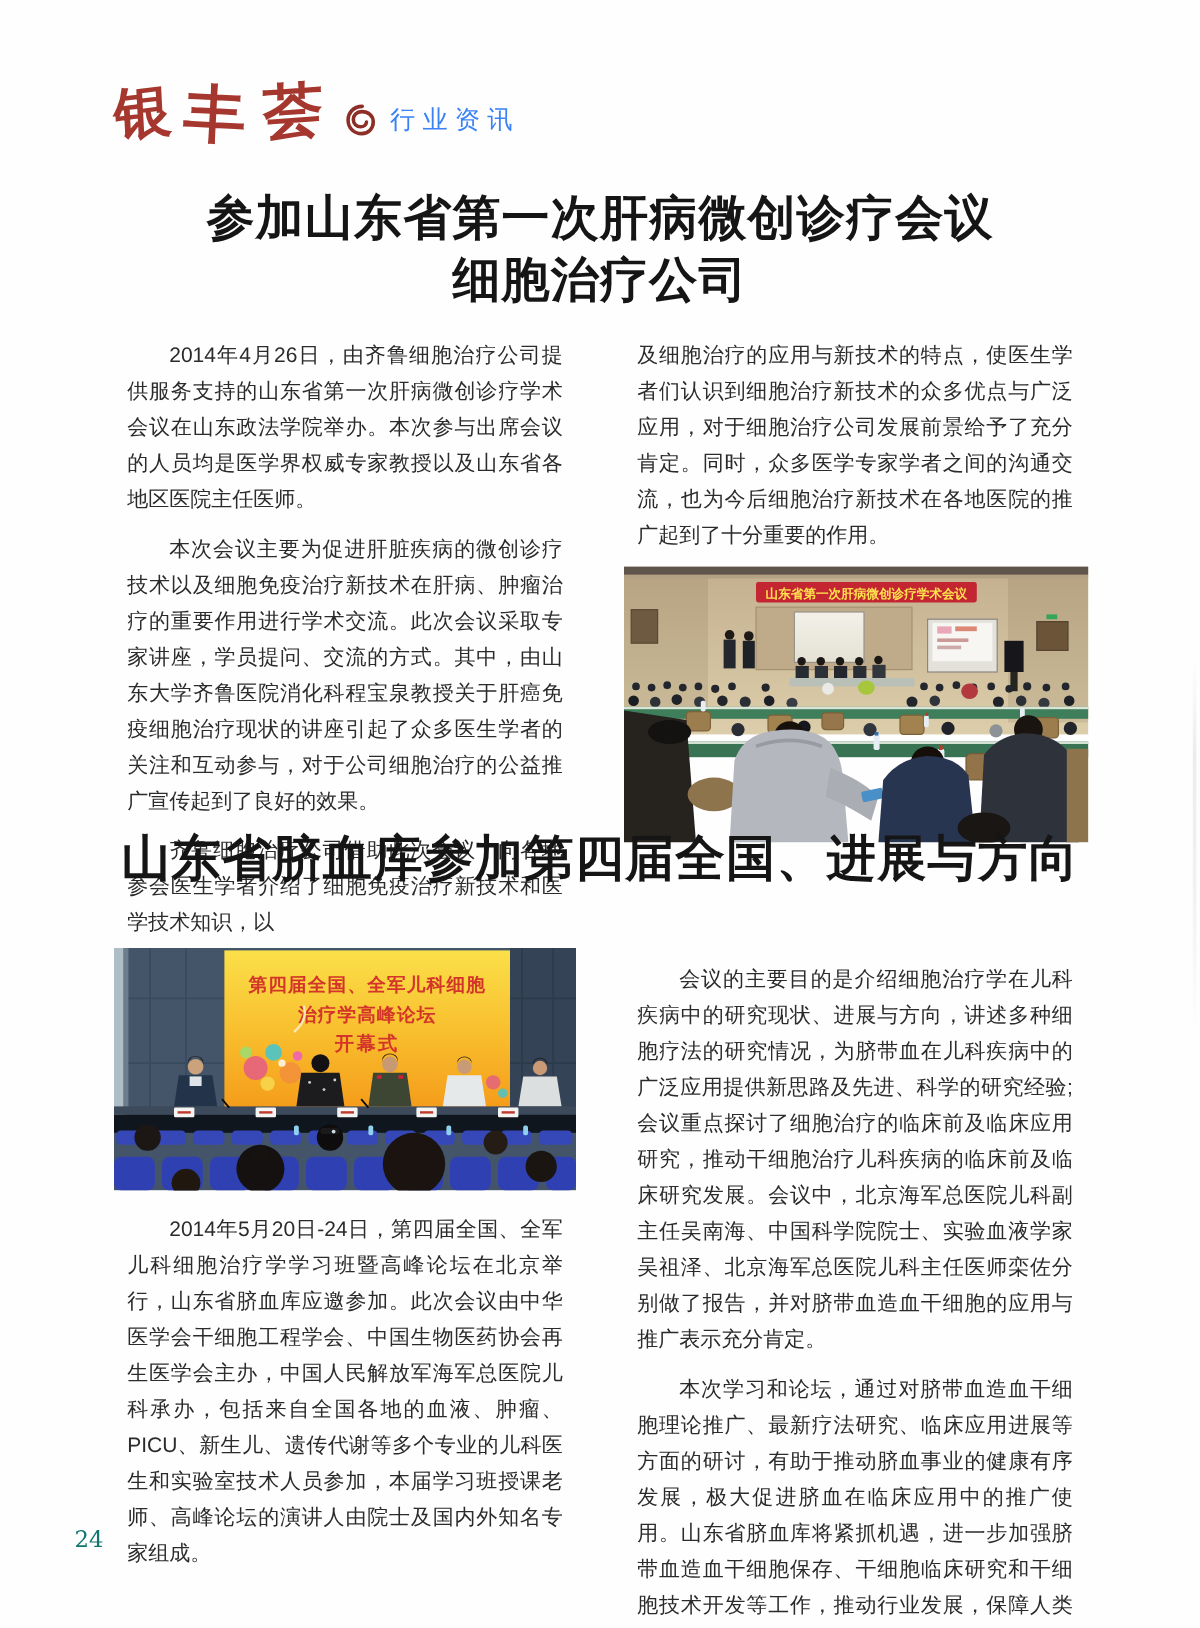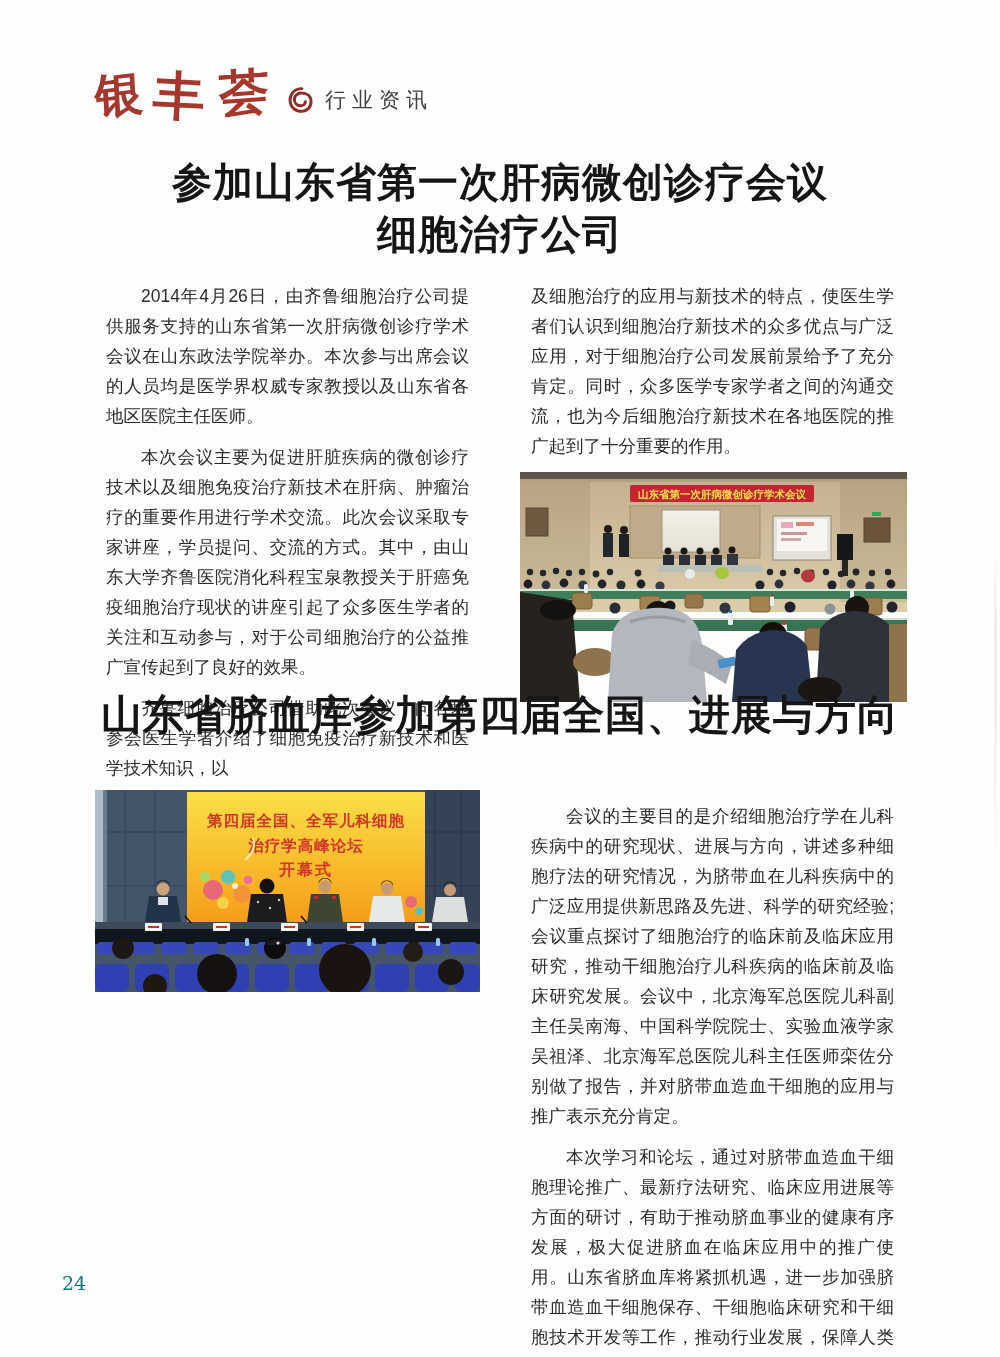--- a/index.html
+++ b/index.html
@@ -7,21 +7,21 @@
   .page{position:relative;width:1000px;height:1357px;background:#fefefe;overflow:hidden;}
 
   
   .masthead{position:absolute;top:68px;left:95px;display:flex;align-items:center;}
   .logo-script{display:flex;align-items:flex-end;color:#a5372e;font-family:"DejaVu Serif",serif;font-weight:bold;}
   .logo-script span{display:inline-block;line-height:1;}
   .lg1{font-size:48px;transform:rotate(-7deg) skewX(-4deg);}
   .lg2{font-size:52px;margin:0 6px -4px 10px;transform:rotate(3deg);}
   .lg3{font-size:50px;margin-left:8px;transform:rotate(-4deg) skewX(-3deg);}
   .swirl{margin:14px 10px 0 18px;}
-  .section-label{font-size:21px;color:#404040;letter-spacing:6px;margin-top:14px;}
+  .section-label{font-size:21px;color:#3b82f6;letter-spacing:6px;margin-top:14px;}
 
   
   .a-title{position:absolute;left:95px;width:810px;text-align:center;color:#151515;
            font-family:"DejaVu Serif",serif;font-weight:bold;}
   .a1-title{top:156px;font-size:40px;line-height:52px;letter-spacing:1px;}
   .a2-title{top:688px;font-size:41px;line-height:55px;letter-spacing:1px;}
 
   
   .cols{position:absolute;left:95px;width:810px;display:flex;gap:40px;}
   .a1-cols{top:270px;}
@@ -360,20 +360,21 @@
               <rect x="360" y="174" width="25" height="28" rx="6"></rect>
           </g>
           <circle cx="122" cy="184" r="20" fill="#151110"></circle>
           <ellipse cx="122" cy="172" rx="8" ry="7" fill="#16120f"></ellipse>
           <circle cx="250" cy="180" r="26" fill="#1a1310"></circle>
           <circle cx="356" cy="182" r="13" fill="#1b1512"></circle>
           <circle cx="60" cy="196" r="12" fill="#20180f"></circle>
         </g>
       </svg>
 
+      <p class="body-p indent a2-left-p">2014年5月20日-24日，第四届全国、全军儿科细胞治疗学学习班暨高峰论坛在北京举行，山东省脐血库应邀参加。此次会议由中华医学会干细胞工程学会、中国生物医药协会再生医学会主办，中国人民解放军海军总医院儿科承办，包括来自全国各地的血液、肿瘤、PICU、新生儿、遗传代谢等多个专业的儿科医生和实验室技术人员参加，本届学习班授课老师、高峰论坛的演讲人由院士及国内外知名专家组成。</p>
     </div>
     <div class="col">
       <p class="body-p indent">会议的主要目的是介绍细胞治疗学在儿科疾病中的研究现状、进展与方向，讲述多种细胞疗法的研究情况，为脐带血在儿科疾病中的广泛应用提供新思路及先进、科学的研究经验;会议重点探讨了细胞治疗的临床前及临床应用研究，推动干细胞治疗儿科疾病的临床前及临床研究发展。会议中，北京海军总医院儿科副主任吴南海、中国科学院院士、实验血液学家吴祖泽、北京海军总医院儿科主任医师栾佐分别做了报告，并对脐带血造血干细胞的应用与推广表示充分肯定。</p>
       <p class="body-p indent">本次学习和论坛，通过对脐带血造血干细胞理论推广、最新疗法研究、临床应用进展等方面的研讨，有助于推动脐血事业的健康有序发展，极大促进脐血在临床应用中的推广使用。山东省脐血库将紧抓机遇，进一步加强脐带血造血干细胞保存、干细胞临床研究和干细胞技术开发等工作，推动行业发展，保障人类健康。</p>
     </div>
   </div>
 
   <div class="page-num">24</div>
   <div class="scan-edge"></div>
 </div>

